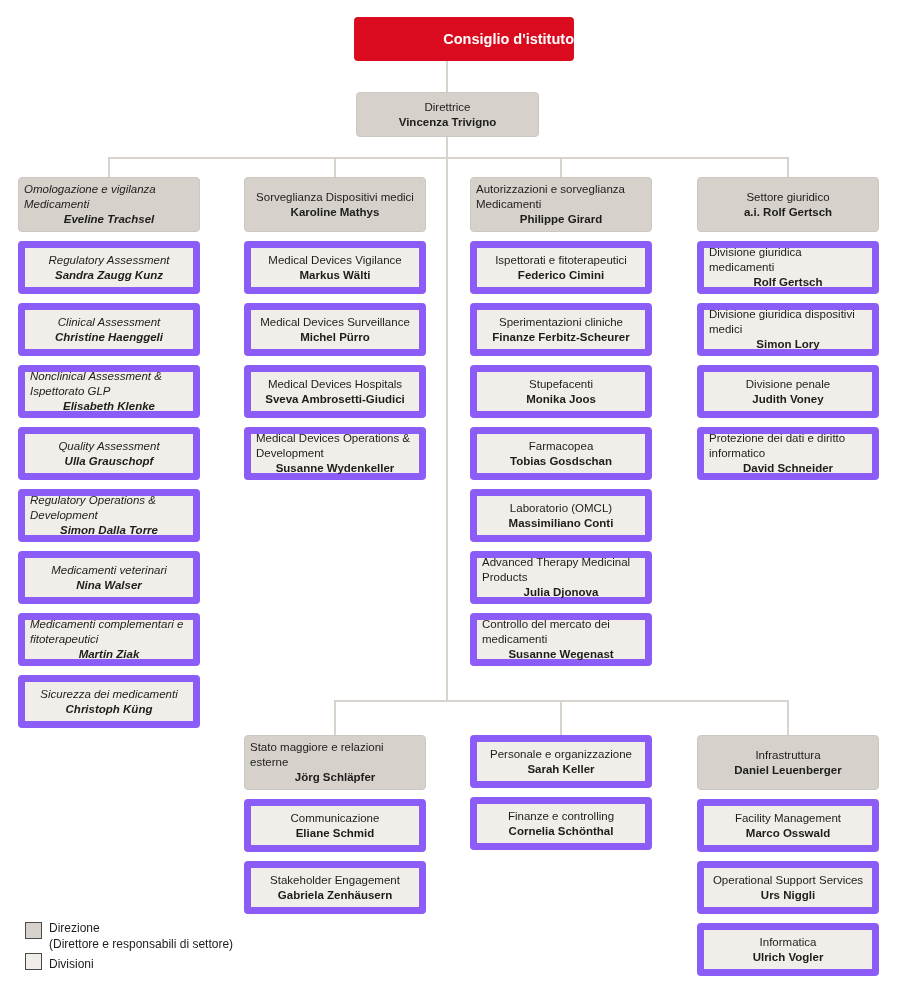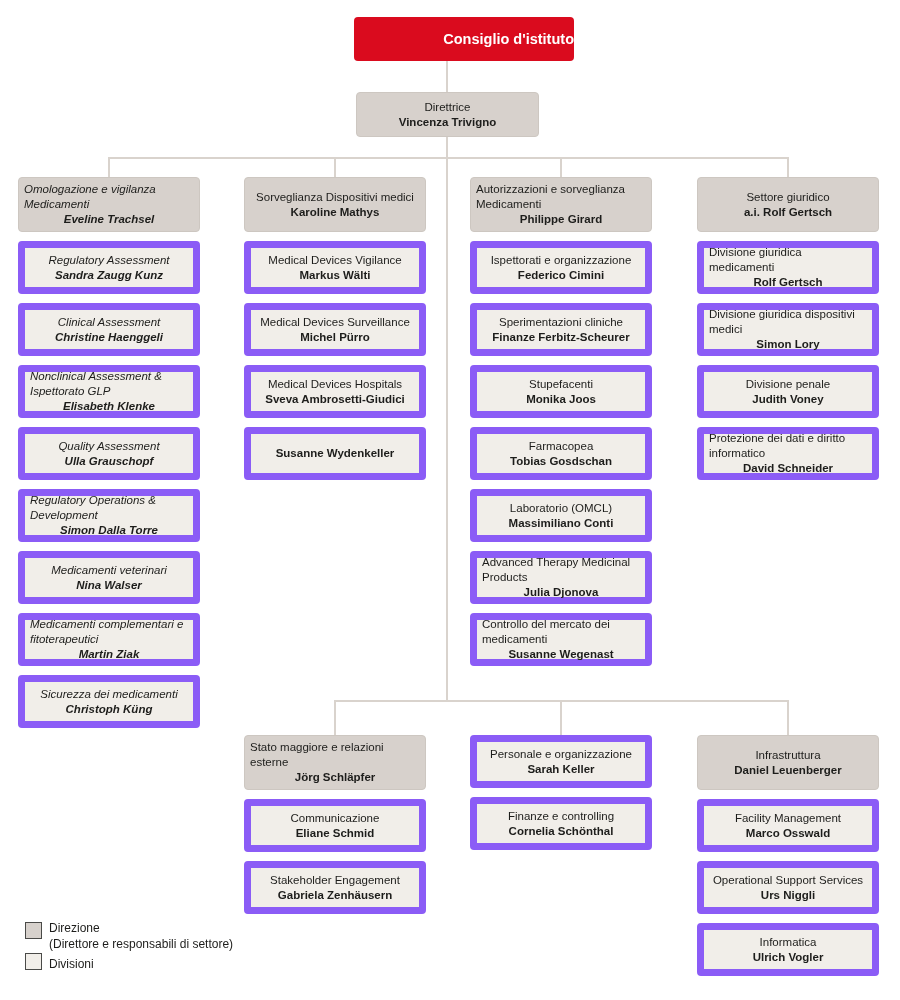--- a/index.html
+++ b/index.html
@@ -111,31 +111,32 @@
     </div>
     <div class="box unit">
       <span>Medical Devices Surveillance</span>
       <span class="name">Michel Pürro</span>
     </div>
     <div class="box unit">
       <span>Medical Devices Hospitals</span>
       <span class="name">Sveva Ambrosetti-Giudici</span>
     </div>
     <div class="box unit">
+      <span>Medical Devices Operations &amp; Development</span>
       <span class="name">Susanne Wydenkeller</span>
     </div>
   </div>
 
   <div class="col" style="left:470px; top:177px;">
     <div class="box head">
       <span>Autorizzazioni e sorveglianza Medicamenti</span>
       <span class="name">Philippe Girard</span>
     </div>
     <div class="box unit">
-      <span>Ispettorati e organizzazione</span>
+      <span>Ispettorati e fitoterapeutici</span>
       <span class="name">Federico Cimini</span>
     </div>
     <div class="box unit">
       <span>Sperimentazioni cliniche</span>
       <span class="name">Finanze Ferbitz-Scheurer</span>
     </div>
     <div class="box unit">
       <span>Stupefacenti</span>
       <span class="name">Monika Joos</span>
     </div>

